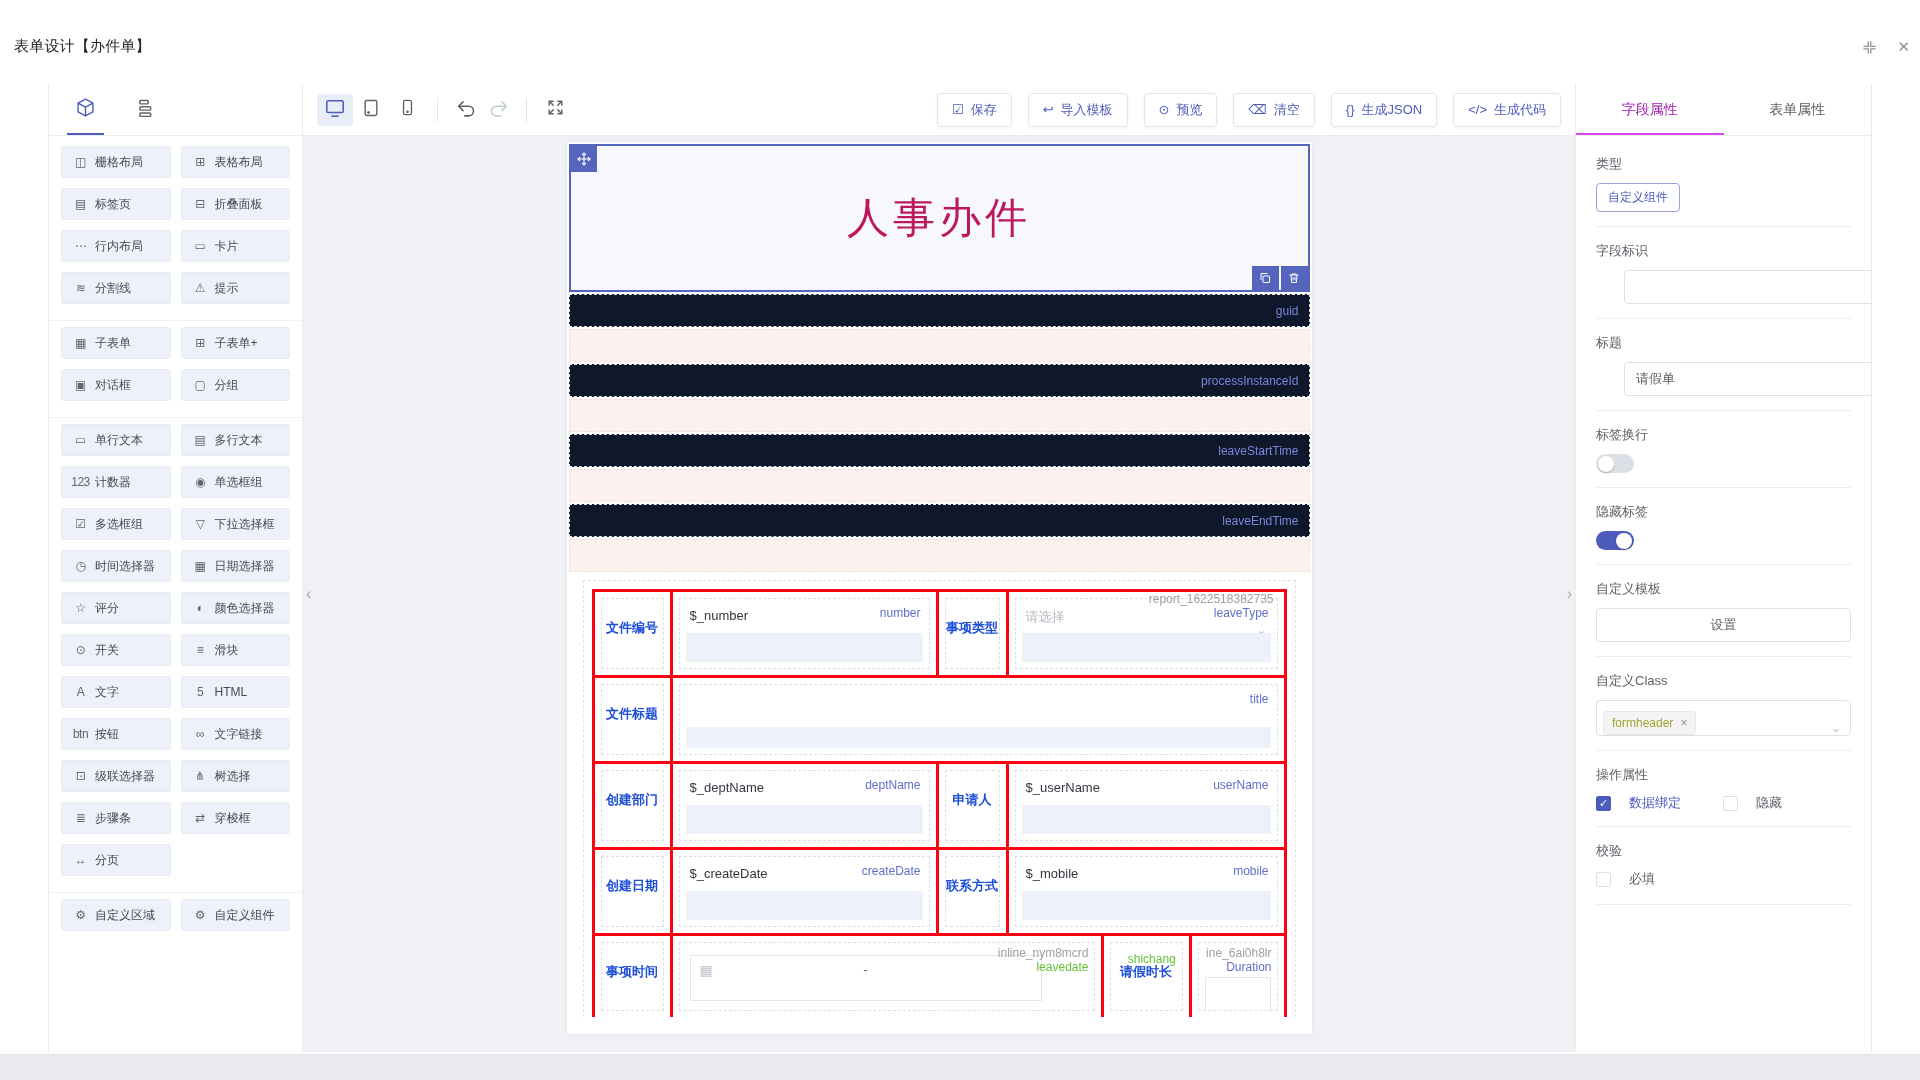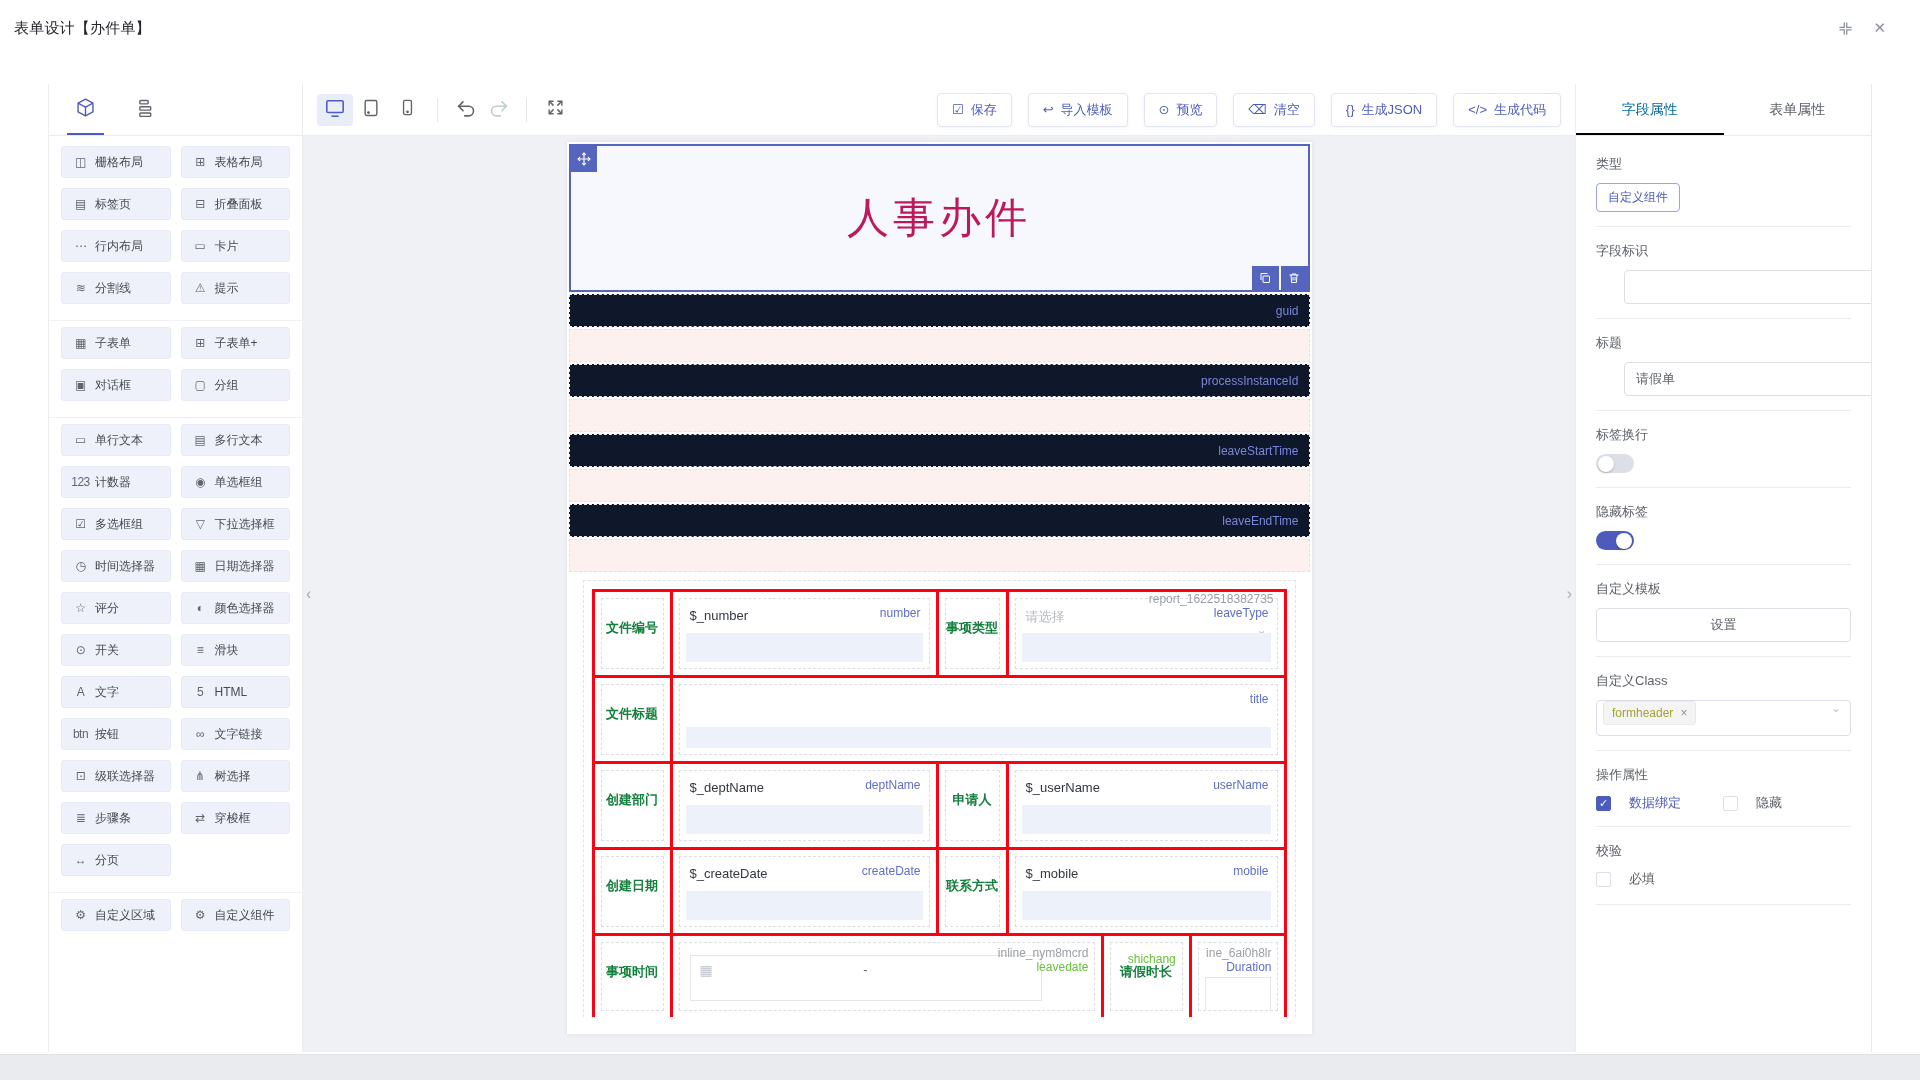--- a/index.html
+++ b/index.html
@@ -1,20 +1,20 @@
 <!DOCTYPE html>
 <html><head>
 <meta charset="utf-8">
 <style>
   html,body{margin:0;padding:0;width:1920px;height:1080px;overflow:hidden;background:#fff;
     font-family:"Liberation Sans","DejaVu Sans",sans-serif;color:#333;}
   *{box-sizing:border-box;}
 
   
-  .titlebar{height:56px;display:flex;align-items:center;justify-content:space-between;padding:0 34px 0 14px;background:#fff;}
+  .titlebar{height:56px;display:flex;align-items:flex-end;justify-content:space-between;padding:0 10px 0 14px;background:#fff;}
   .wtitle{font-size:15px;color:#24262b;font-weight:500;letter-spacing:.2px;}
   .wicons{display:flex;align-items:center;gap:20px;color:#8a8f99;}
   .wicon{cursor:pointer;display:flex;align-items:center;font-size:15px;}
 
   
   .app{position:absolute;left:48px;right:48px;top:84px;bottom:28px;background:#fff;display:flex;flex-direction:column;
     border-left:1px solid #ededed;border-right:1px solid #e8e8e8;}
   .topline{display:flex;height:52px;border-bottom:1px solid #ececec;flex:0 0 52px;}
   .tl-left{width:254px;display:flex;align-items:stretch;gap:38px;padding-left:26px;border-right:1px solid #ececec;}
   .stab{position:relative;display:flex;align-items:center;cursor:pointer;color:#5f6368;}
@@ -24,21 +24,21 @@
   .devbtn{width:36px;height:32px;display:flex;align-items:center;justify-content:center;color:#5f6368;border-radius:4px;cursor:pointer;}
   .devbtn.active{background:#e9edf8;color:#4d5bbc;}
   .vdiv{width:1px;height:24px;background:#e4e6ea;margin:0 12px;}
   .icbtn{width:32px;height:32px;display:flex;align-items:center;justify-content:center;cursor:pointer;border-radius:4px;}
   .actions{position:absolute;right:14px;top:50%;transform:translateY(-50%);display:flex;gap:16px;}
   .tbtn{height:34px;display:inline-flex;align-items:center;gap:7px;padding:0 14px;border:1px solid #e3e6ef;border-radius:4px;
     background:#fff;color:#4d5bbc;font-size:13px;cursor:pointer;box-shadow:0 1px 3px rgba(70,90,180,.07);font-family:inherit;}
   .ticon{font-size:13px;}
   .tl-right{width:296px;display:flex;border-left:1px solid #ececec;}
   .ptab{flex:1;text-align:center;line-height:50px;font-size:14px;color:#5c6066;cursor:pointer;}
-  .ptab.active{color:#0369a1;border-bottom:2px solid #000000;font-weight:500;}
+  .ptab.active{color:#a21caf;border-bottom:2px solid #d946ef;font-weight:500;}
 
   .mainrow{flex:1;display:flex;min-height:0;}
 
   
   .sidebar{width:254px;border-right:1px solid #ececec;overflow:hidden;padding-top:4px;}
   .fgroup{border-bottom:1px solid #f0f1f3;}
   .fgroup:last-child{border-bottom:none;}
   .fgrid{display:grid;grid-template-columns:1fr 1fr;gap:10px;padding:6px 12px 16px;}
   .fitem{height:32px;background:#eef1f9;border:1px solid #e7ebf6;border-radius:3px;display:flex;align-items:center;
     padding:0 6px 0 9px;font-size:12px;color:#454a52;cursor:grab;overflow:hidden;white-space:nowrap;}
@@ -65,21 +65,21 @@
   .tablewrap{margin:8px 14px 0;border:1px dashed #e3e3e6;border-bottom:none;padding:8px 8px 0;position:relative;}
   .rtable{border-left:3px solid #ff0013;border-right:3px solid #ff0013;position:relative;}
   .table-id{position:absolute;top:3px;right:10px;color:#9aa0a6;font-size:12px;z-index:3;}
   .rrow{display:grid;border-top:3px solid #ff0013;}
   .r-std{grid-template-columns:78px 266px 70px 1fr;height:86px;}
   .r-wide{grid-template-columns:78px 1fr;height:86px;}
   .r5{grid-template-columns:78px 1fr 88px 92px;height:84px;}
   .rrow>.cell{border-right:3px solid #ff0013;padding:6px;min-width:0;}
   .rrow>.cell:last-child{border-right:none;}
   .dashed{height:100%;border:1px dashed #dcdfe6;position:relative;background:#fff;overflow:hidden;}
-  .flabel{position:absolute;top:20px;left:0;right:0;text-align:center;color:#15803d;font-size:13px;font-weight:700;}
+  .flabel{position:absolute;top:20px;left:0;right:0;text-align:center;color:#1d4ed8;font-size:13px;font-weight:700;}
   .vtext{position:absolute;top:9px;left:10px;font-size:13px;color:#32373e;}
   .vtext.ph{color:#b6bac3;}
   .fid2{position:absolute;top:7px;right:8px;font-size:12px;color:#5f6ec9;}
   .band{position:absolute;top:34px;left:6px;right:6px;bottom:6px;background:#edf1f9;}
   .band.low{top:42px;}
   .selarrow{position:absolute;right:10px;top:24px;color:#c0c4cc;font-size:12px;}
   .ids{position:absolute;top:3px;right:5px;z-index:2;display:flex;flex-direction:column;align-items:flex-end;line-height:14px;font-size:12px;margin-left:16px;}
   .fid-gray{color:#9aa0a6;white-space:nowrap;}
   .fid-green{color:#67c23a;white-space:nowrap;text-align:center;}
   .fid-blue{color:#5f6ec9;white-space:nowrap;}
@@ -94,21 +94,21 @@
   .psec{margin:15px 0 14px;}
   .plabel{margin-bottom:10px;color:#5c6066;font-size:13px;}
   .pdiv{border-top:1px solid #ececf0;}
   .typetag{display:inline-block;border:1px solid #99a3dd;color:#4d5bbc;font-size:12px;padding:5px 11px;border-radius:4px;background:#fff;}
   .pinput{width:100%;height:34px;border:1px solid #dcdfe6;border-radius:4px;padding:0 11px;font-size:13px;color:#5c6066;outline:none;font-family:inherit;background:#fff;margin-left:28px;}
   .toggle{width:38px;height:19px;border-radius:10px;background:#dcdfe6;position:relative;cursor:pointer;transition:background .2s;}
   .toggle .knob{position:absolute;top:1.5px;left:2px;width:16px;height:16px;border-radius:50%;background:#fff;box-shadow:0 1px 2px rgba(0,0,0,.25);}
   .toggle.on{background:#4d5bbc;}
   .toggle.on .knob{left:auto;right:2px;}
   .wbtn{width:100%;height:34px;border:1px solid #dcdfe6;background:#fff;border-radius:4px;color:#5c6066;font-size:13px;cursor:pointer;font-family:inherit;}
-  .sel{height:36px;border:1px solid #dcdfe6;border-radius:4px;position:relative;display:flex;align-items:flex-start;padding:0 26px 0 6px;cursor:pointer;background:#fff;}
+  .sel{height:36px;border:1px solid #dcdfe6;border-radius:4px;position:relative;display:flex;align-items:flex-end;padding:0 26px 0 6px;cursor:pointer;background:#fff;}
   .ctag{background:#f4f4f5;border:1px solid #e9e9eb;border-radius:3px;height:24px;display:inline-flex;align-items:center;padding:0 8px;font-size:12px;color:#a0a32f;gap:7px;}
   .tagx{color:#909399;font-size:12px;cursor:pointer;}
   .selarrow2{position:absolute;right:9px;color:#c0c4cc;font-size:12px;}
   .cbrow{display:flex;align-items:center;gap:42px;}
   .cb{display:inline-flex;align-items:center;cursor:pointer;}
   .cbbox{width:15px;height:15px;border:1px solid #dcdfe6;border-radius:2px;background:#fff;display:inline-flex;align-items:center;justify-content:center;color:#fff;font-size:11px;line-height:1;}
   .cbbox.checked{background:#4d5bbc;border-color:#4d5bbc;}
   .cbl{margin-left:18px;color:#5c6066;}
   .cbl.accent{color:#4d5bbc;}
 

